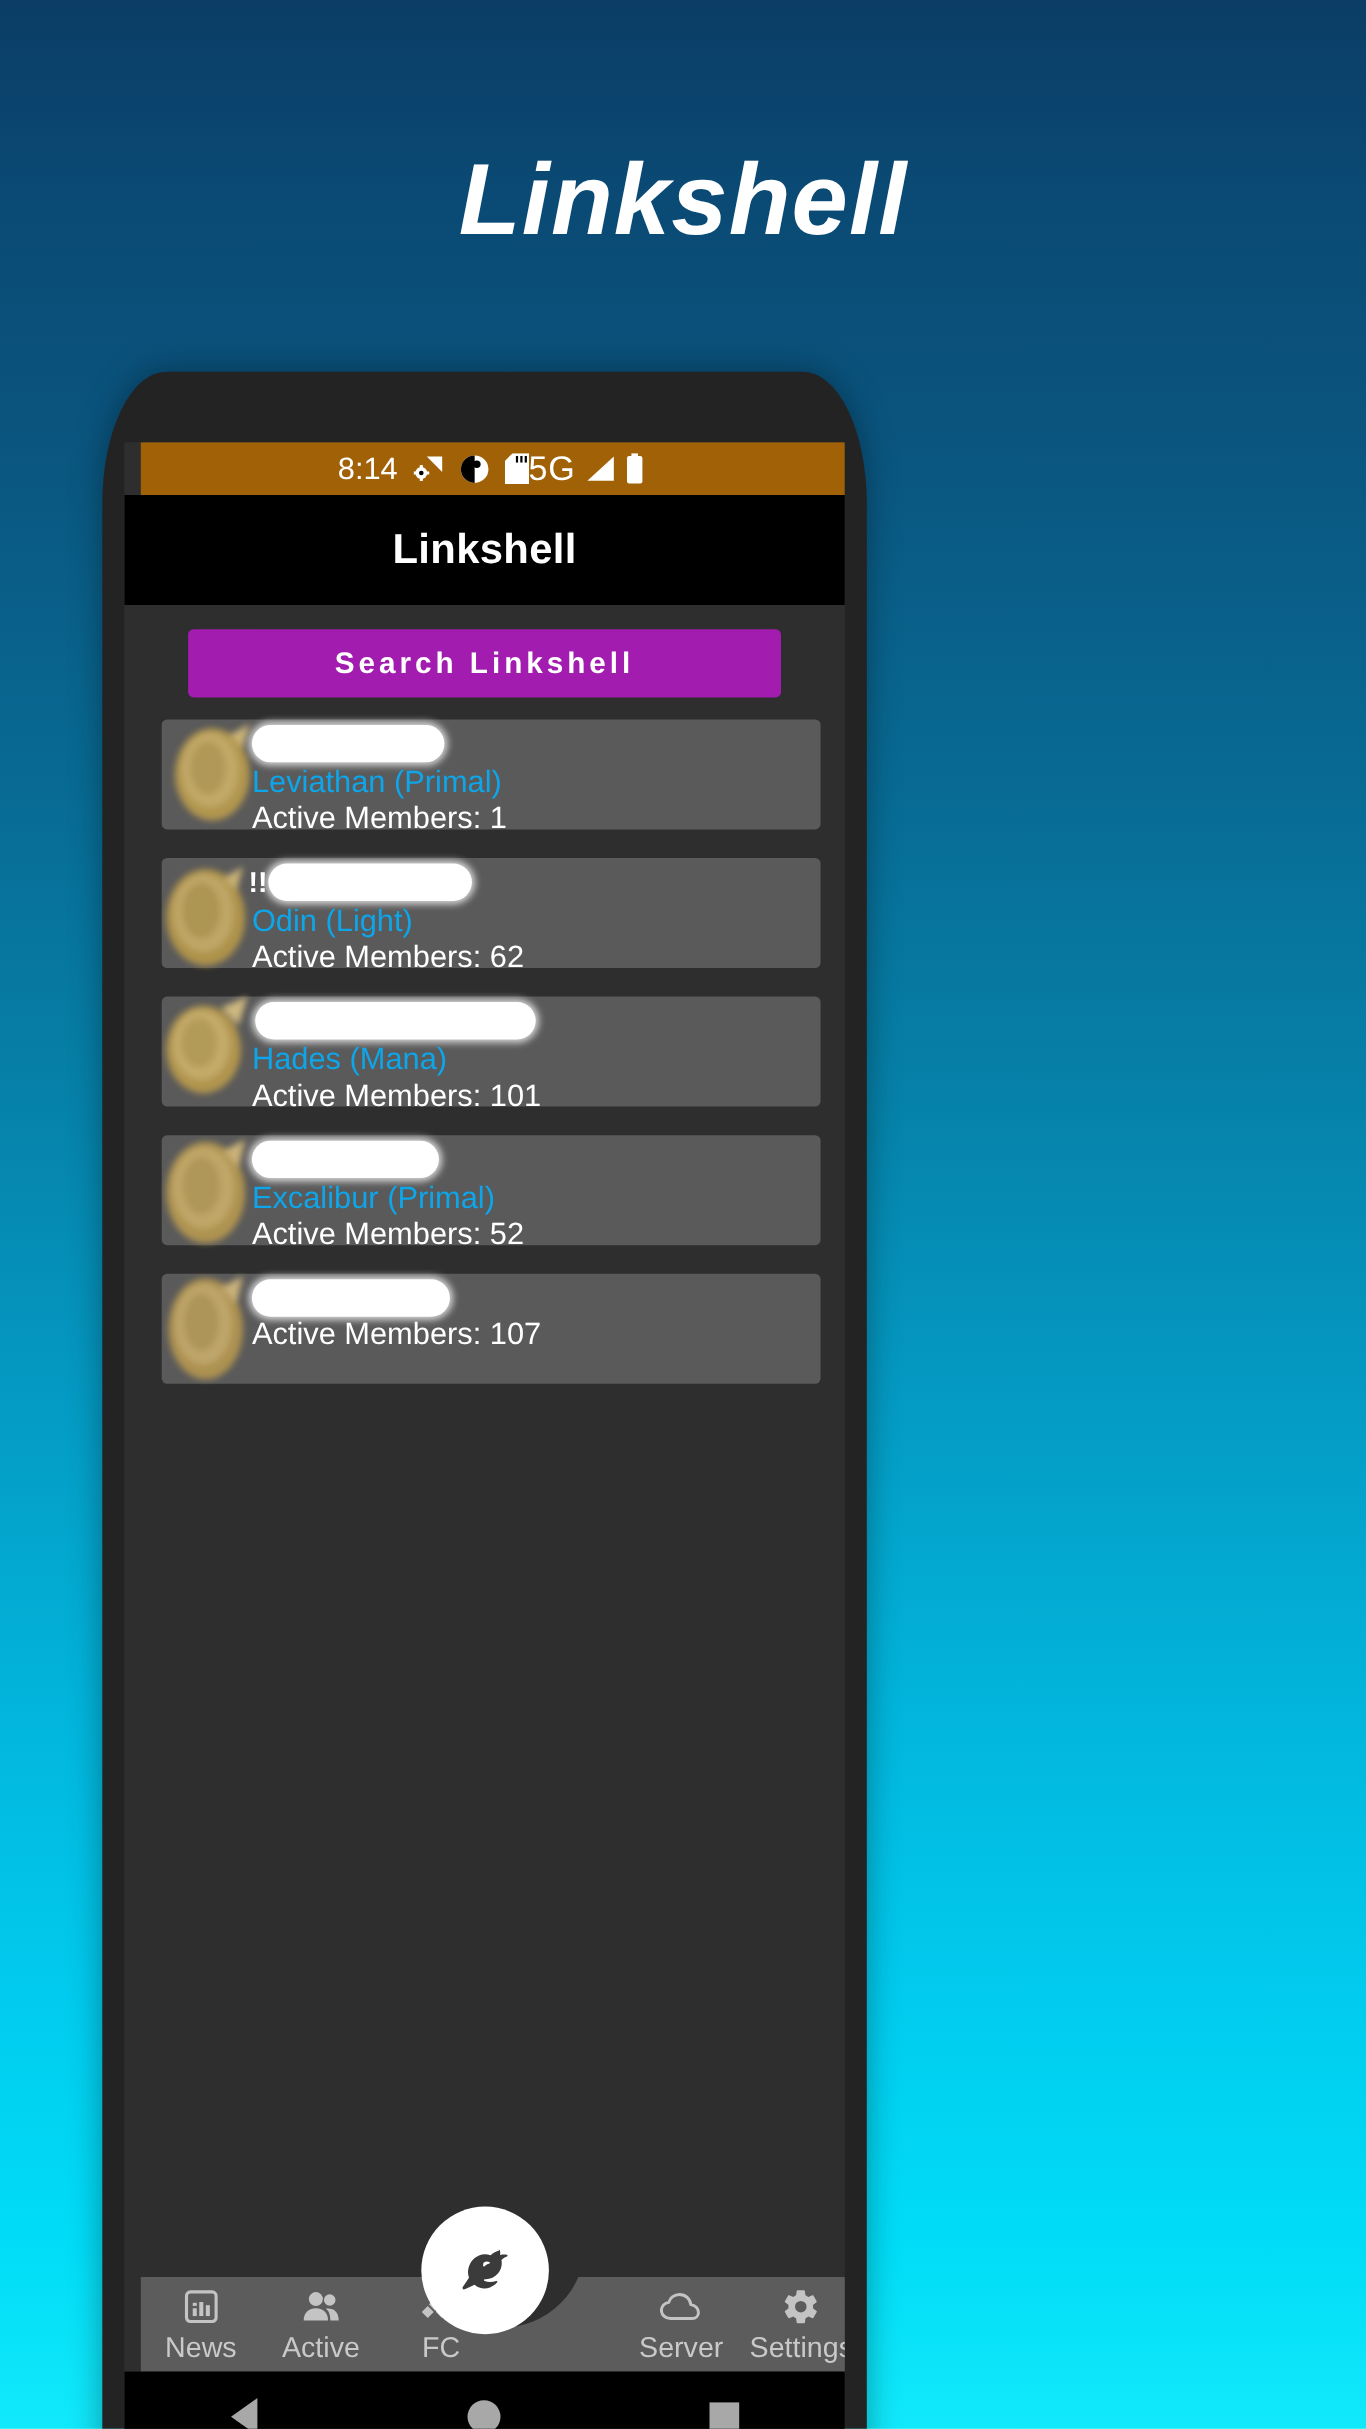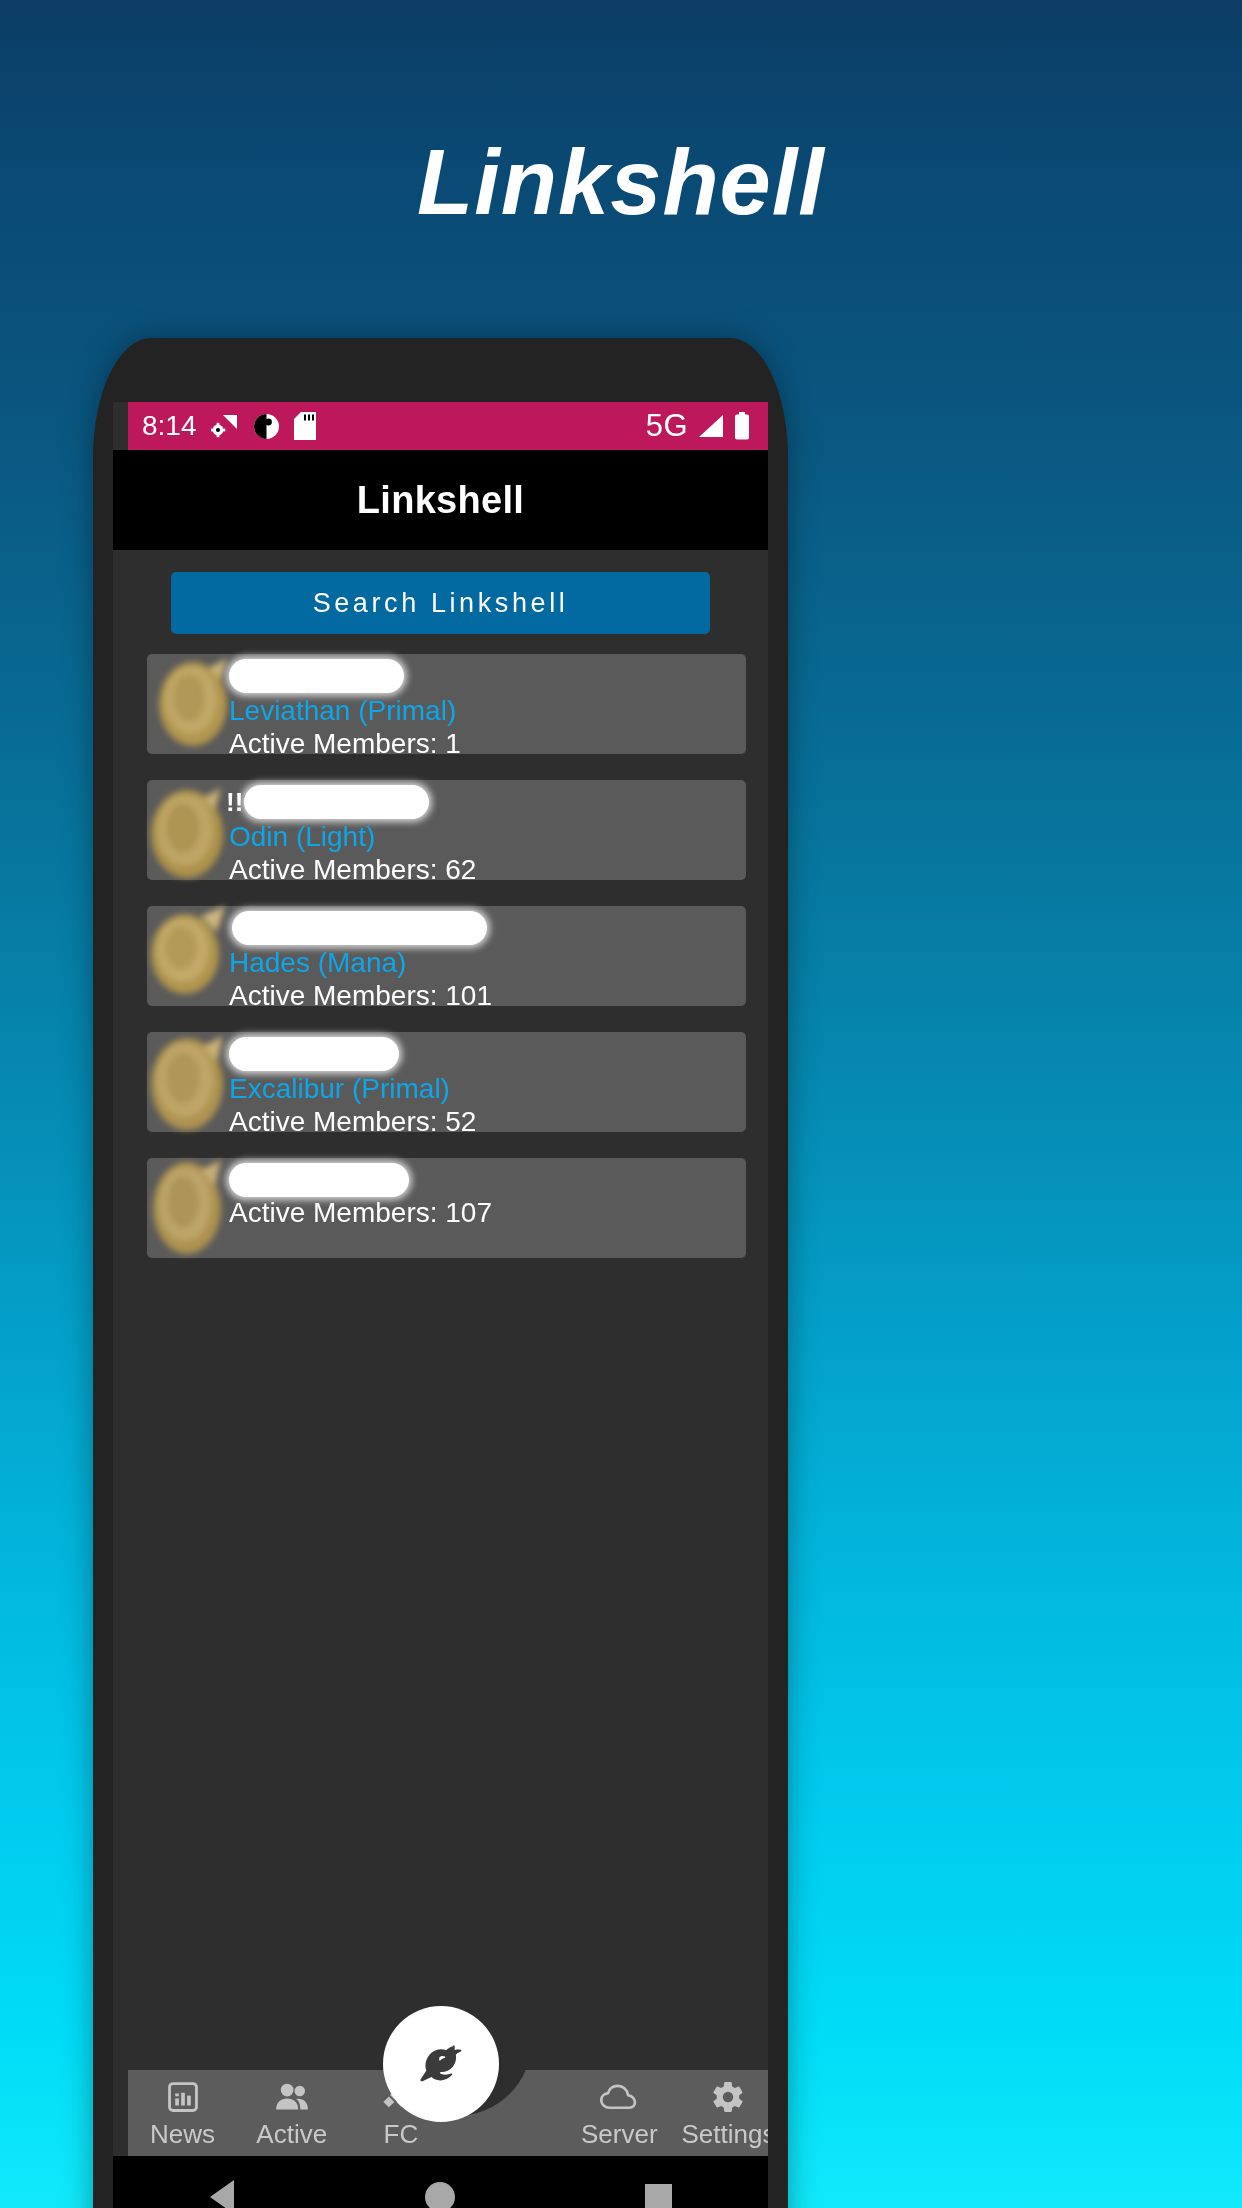--- a/index.html
+++ b/index.html
@@ -57,24 +57,24 @@
     top: 64px;
     width: 655px;
     height: 1836px;
     background: #2e2e2e;
     overflow: hidden;
   }
 
   
   .status-bar {
     height: 48px;
-    background: #be185d;
+    background: #a16207;
     display: flex;
     align-items: center;
-    justify-content: space-between;
+    justify-content: center;
     padding: 0 18px 0 14px;
     color: #ffffff;
     margin-left: 15px;
   }
   .status-left { display: flex; align-items: center; gap: 14px; }
   .status-right { display: flex; align-items: center; gap: 9px; }
   .status-clock { font-size: 28px; letter-spacing: 0px; }
   .sb-icon { display: inline-flex; align-items: center; }
   .sb-5g { font-size: 31px; letter-spacing: 0.5px; }
 
@@ -95,29 +95,29 @@
 
   
   .content {
     background: #2e2e2e;
     height: 1460px;
     padding: 0;
     position: relative;
   }
   .search-wrap { padding: 22px 58px 0 58px; }
   .search-btn {
-    background: #0369a1;
+    background: #a21caf;
     color: #ffffff;
     border: none;
     width: 100%;
     height: 62px;
     border-radius: 5px;
     font-family: "Liberation Sans", sans-serif;
     font-size: 27px;
-    font-weight: normal;
+    font-weight: bold;
     letter-spacing: 3.6px;
     cursor: pointer;
   }
 
   .ls-list { padding: 20px 3px 0 3px; }
   .ls-row {
     position: relative;
     height: 100px;
     margin: 0 0 26px 0;
   }

